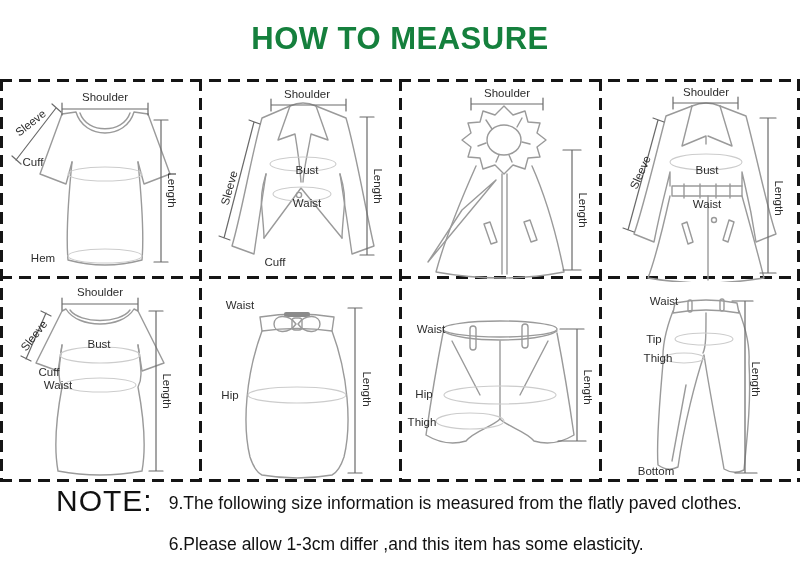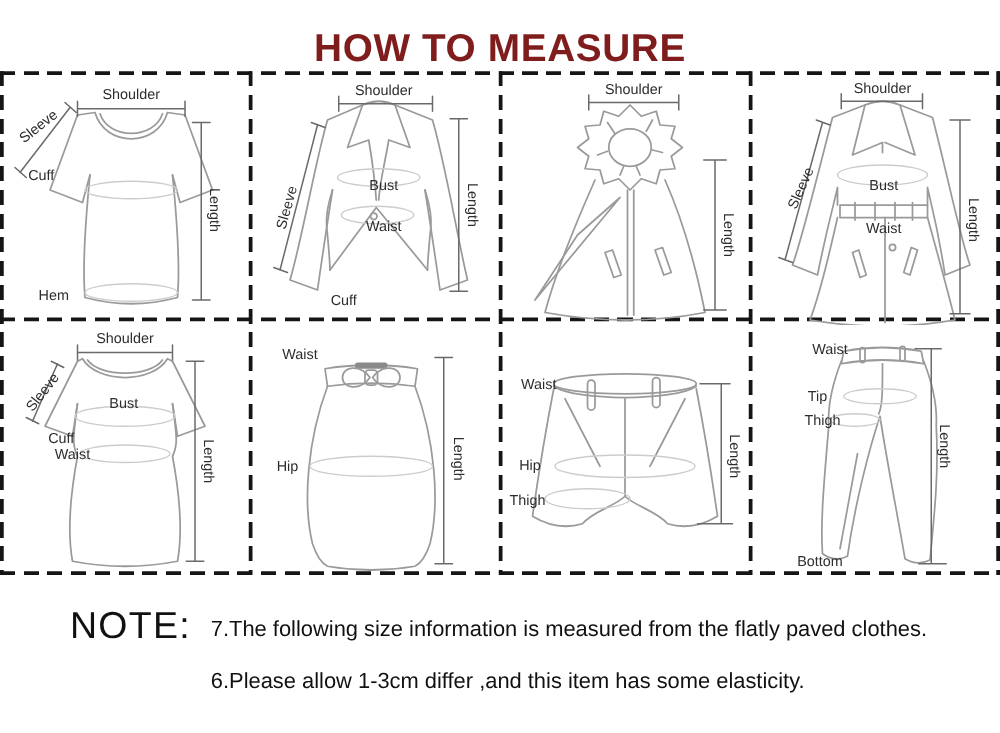--- a/index.html
+++ b/index.html
@@ -1,20 +1,20 @@
 <!DOCTYPE html>
 <html><head>
 <meta charset="utf-8">
 <style>
   html,body{margin:0;padding:0;}
   body{width:800px;height:586px;background:#ffffff;position:relative;overflow:hidden;
        font-family:"Liberation Sans",sans-serif;}
   .title{position:absolute;top:21px;left:0;width:800px;text-align:center;
-         font-size:31px;font-weight:bold;color:#7f1d1d;letter-spacing:.5px;}
-  .grid{position:absolute;top:57px;left:0;width:692px;height:403px;}
+         font-size:31px;font-weight:bold;color:#15803d;letter-spacing:.5px;}
+  .grid{position:absolute;top:79px;left:0;width:692px;height:403px;}
   .hline{position:absolute;left:0;width:800px;height:3px;
          background:repeating-linear-gradient(90deg,#151515 0 12px,transparent 12px 19px);}
   .vline{position:absolute;top:0;height:403px;width:3px;
          background:repeating-linear-gradient(180deg,#151515 0 12px,transparent 12px 19px);}
   .panel{position:absolute;width:200px;height:200px;}
   svg .g{fill:none;stroke:#9a9a9a;stroke-width:1.4;stroke-linecap:round;stroke-linejoin:round;}
   svg .f{fill:none;stroke:#cccccc;stroke-width:1.1;}
   svg .m{fill:none;stroke:#6a6a6a;stroke-width:1.2;stroke-linecap:round;}
   svg text{font-size:11.5px;fill:#2d2d2d;font-family:"Liberation Sans",sans-serif;}
   .note{position:absolute;top:484px;left:56px;display:flex;align-items:flex-start;}
@@ -180,16 +180,16 @@
     <text x="54" y="64" text-anchor="middle">Tip</text>
     <text x="58" y="83" text-anchor="middle">Thigh</text>
     <text x="56" y="196" text-anchor="middle">Bottom</text>
     <text x="152" y="100" text-anchor="middle" transform="rotate(90,152,100)">Length</text>
   </svg>
 </div>
 
 <div class="note">
   <span class="note-label">NOTE:</span>
   <div class="note-lines">
-    <div class="note-line">7.The following size information is measured from the flatly paved clothes.</div>
+    <div class="note-line">9.The following size information is measured from the flatly paved clothes.</div>
     <div class="note-line">6.Please allow 1-3cm differ ,and this item has some elasticity.</div>
   </div>
 </div>
 
 </body></html>

